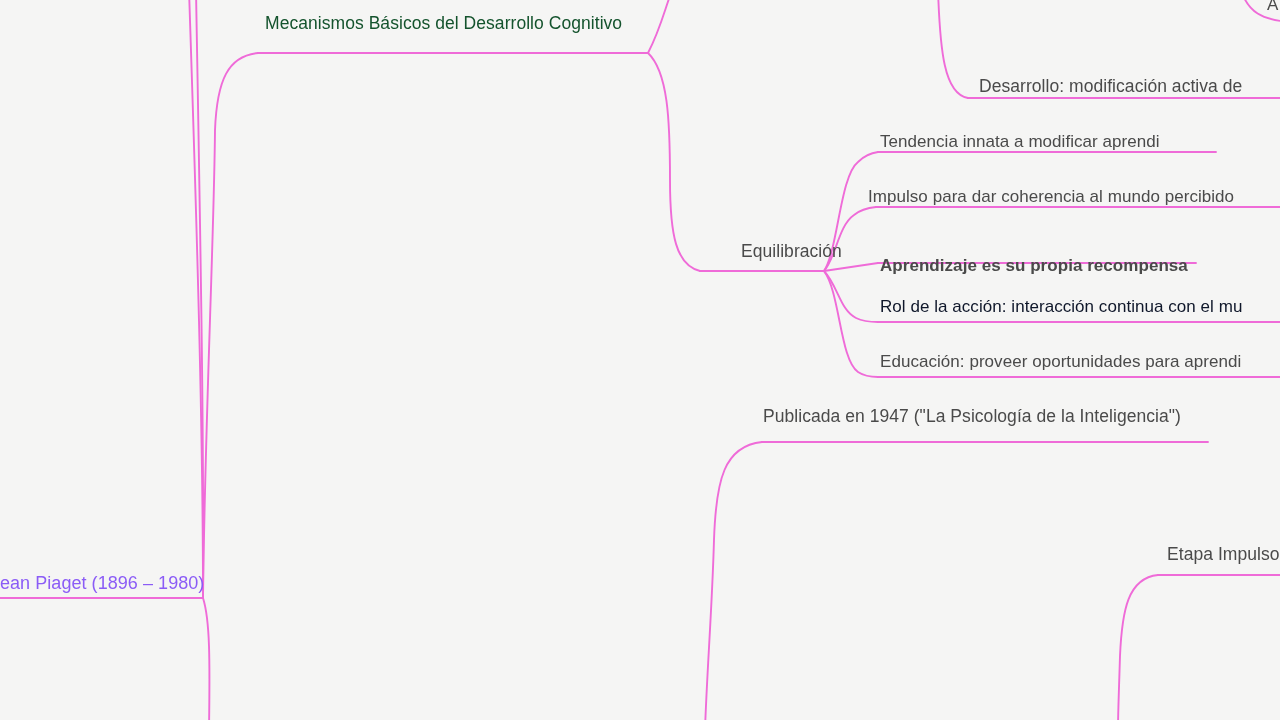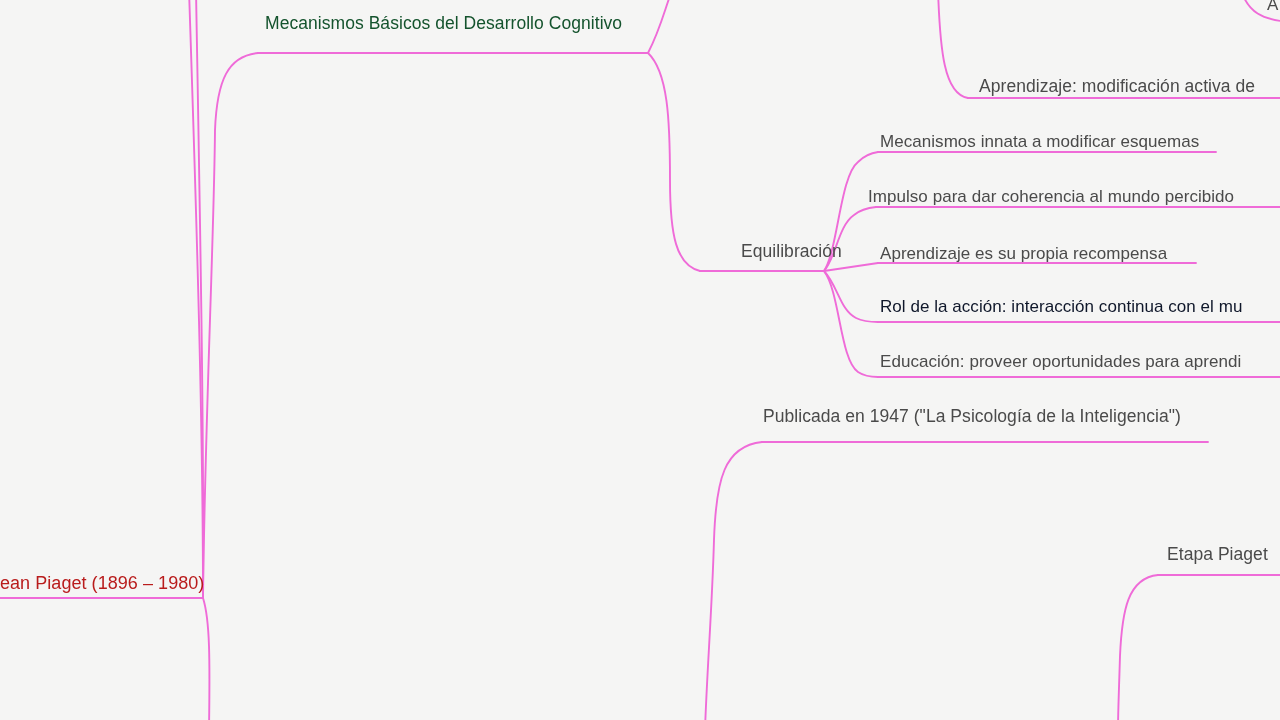--- a/index.html
+++ b/index.html
@@ -80,27 +80,27 @@
         <path d="M 968 98 C 944 94 940 50 938 -10" fill="none"></path>
         <path d="M 1290 22 C 1262 20 1248 12 1241 -10" fill="none"></path>
         <path d="M 762 442 L 1208 442" fill="none"></path>
         <path d="M 762 442 C 724 446 716 480 714 540 C 712 610 707 670 705 730" fill="none"></path>
         <path d="M 1158 575 L 1290 575" fill="none"></path>
         <path d="M 1158 575 C 1128 578 1122 610 1120 656 C 1119 690 1118 712 1118 730" fill="none"></path>
       </g>
   </svg>
 
   <div id="labels">
-      <div class="node-label node-root" style="left: 0px; top: 572px; color: #b91c1c;">ean Piaget (1896 – 1980)</div>
+      <div class="node-label node-root" style="left: 0px; top: 572px; color: #8b5cf6;">ean Piaget (1896 – 1980)</div>
       <div class="node-label node-branch" style="left: 259px; top: 13px; color: #14532d; margin-left: 6px;">Mecanismos Básicos del Desarrollo Cognitivo</div>
-      <div class="node-label node-branch" style="left: 979px; top: 76px; color: rgb(74, 74, 74);">Aprendizaje: modificación activa de</div>
+      <div class="node-label node-branch" style="left: 979px; top: 76px; color: rgb(74, 74, 74);">Desarrollo: modificación activa de</div>
       <div class="node-label node-branch" style="left: 741px; top: 241px; color: rgb(74, 74, 74);">Equilibración</div>
-      <div class="node-label node-leaf" style="left: 880px; top: 131px; color: rgb(74, 74, 74);">Mecanismos innata a modificar esquemas</div>
+      <div class="node-label node-leaf" style="left: 880px; top: 131px; color: rgb(74, 74, 74);">Tendencia innata a modificar aprendi</div>
       <div class="node-label node-leaf" style="left: 868px; top: 186px; color: rgb(74, 74, 74);">Impulso para dar coherencia al mundo percibido</div>
-      <div class="node-label node-leaf" style="left: 880px; top: 243px; color: rgb(74, 74, 74);">Aprendizaje es su propia recompensa</div>
+      <div class="node-label node-leaf" style="left: 880px; top: 255px; color: rgb(74, 74, 74); font-weight: bold;">Aprendizaje es su propia recompensa</div>
       <div class="node-label node-leaf" style="left: 880px; top: 296px; color: #0f172a;">Rol de la acción: interacción continua con el mu</div>
       <div class="node-label node-leaf" style="left: 880px; top: 351px; color: rgb(74, 74, 74);">Educación: proveer oportunidades para aprendi</div>
       <div class="node-label node-branch" style="left: 763px; top: 406px; color: rgb(74, 74, 74);">Publicada en 1947 ("La Psicología de la Inteligencia")</div>
-      <div class="node-label node-branch" style="left: 1167px; top: 544px; color: rgb(74, 74, 74);">Etapa Piaget</div>
+      <div class="node-label node-branch" style="left: 1167px; top: 544px; color: rgb(74, 74, 74);">Etapa Impulso</div>
       <div class="node-label node-leaf" style="left: 1267px; top: -6px; color: rgb(74, 74, 74);">A</div>
     </div>
 
 </div>
 
 </body></html>

